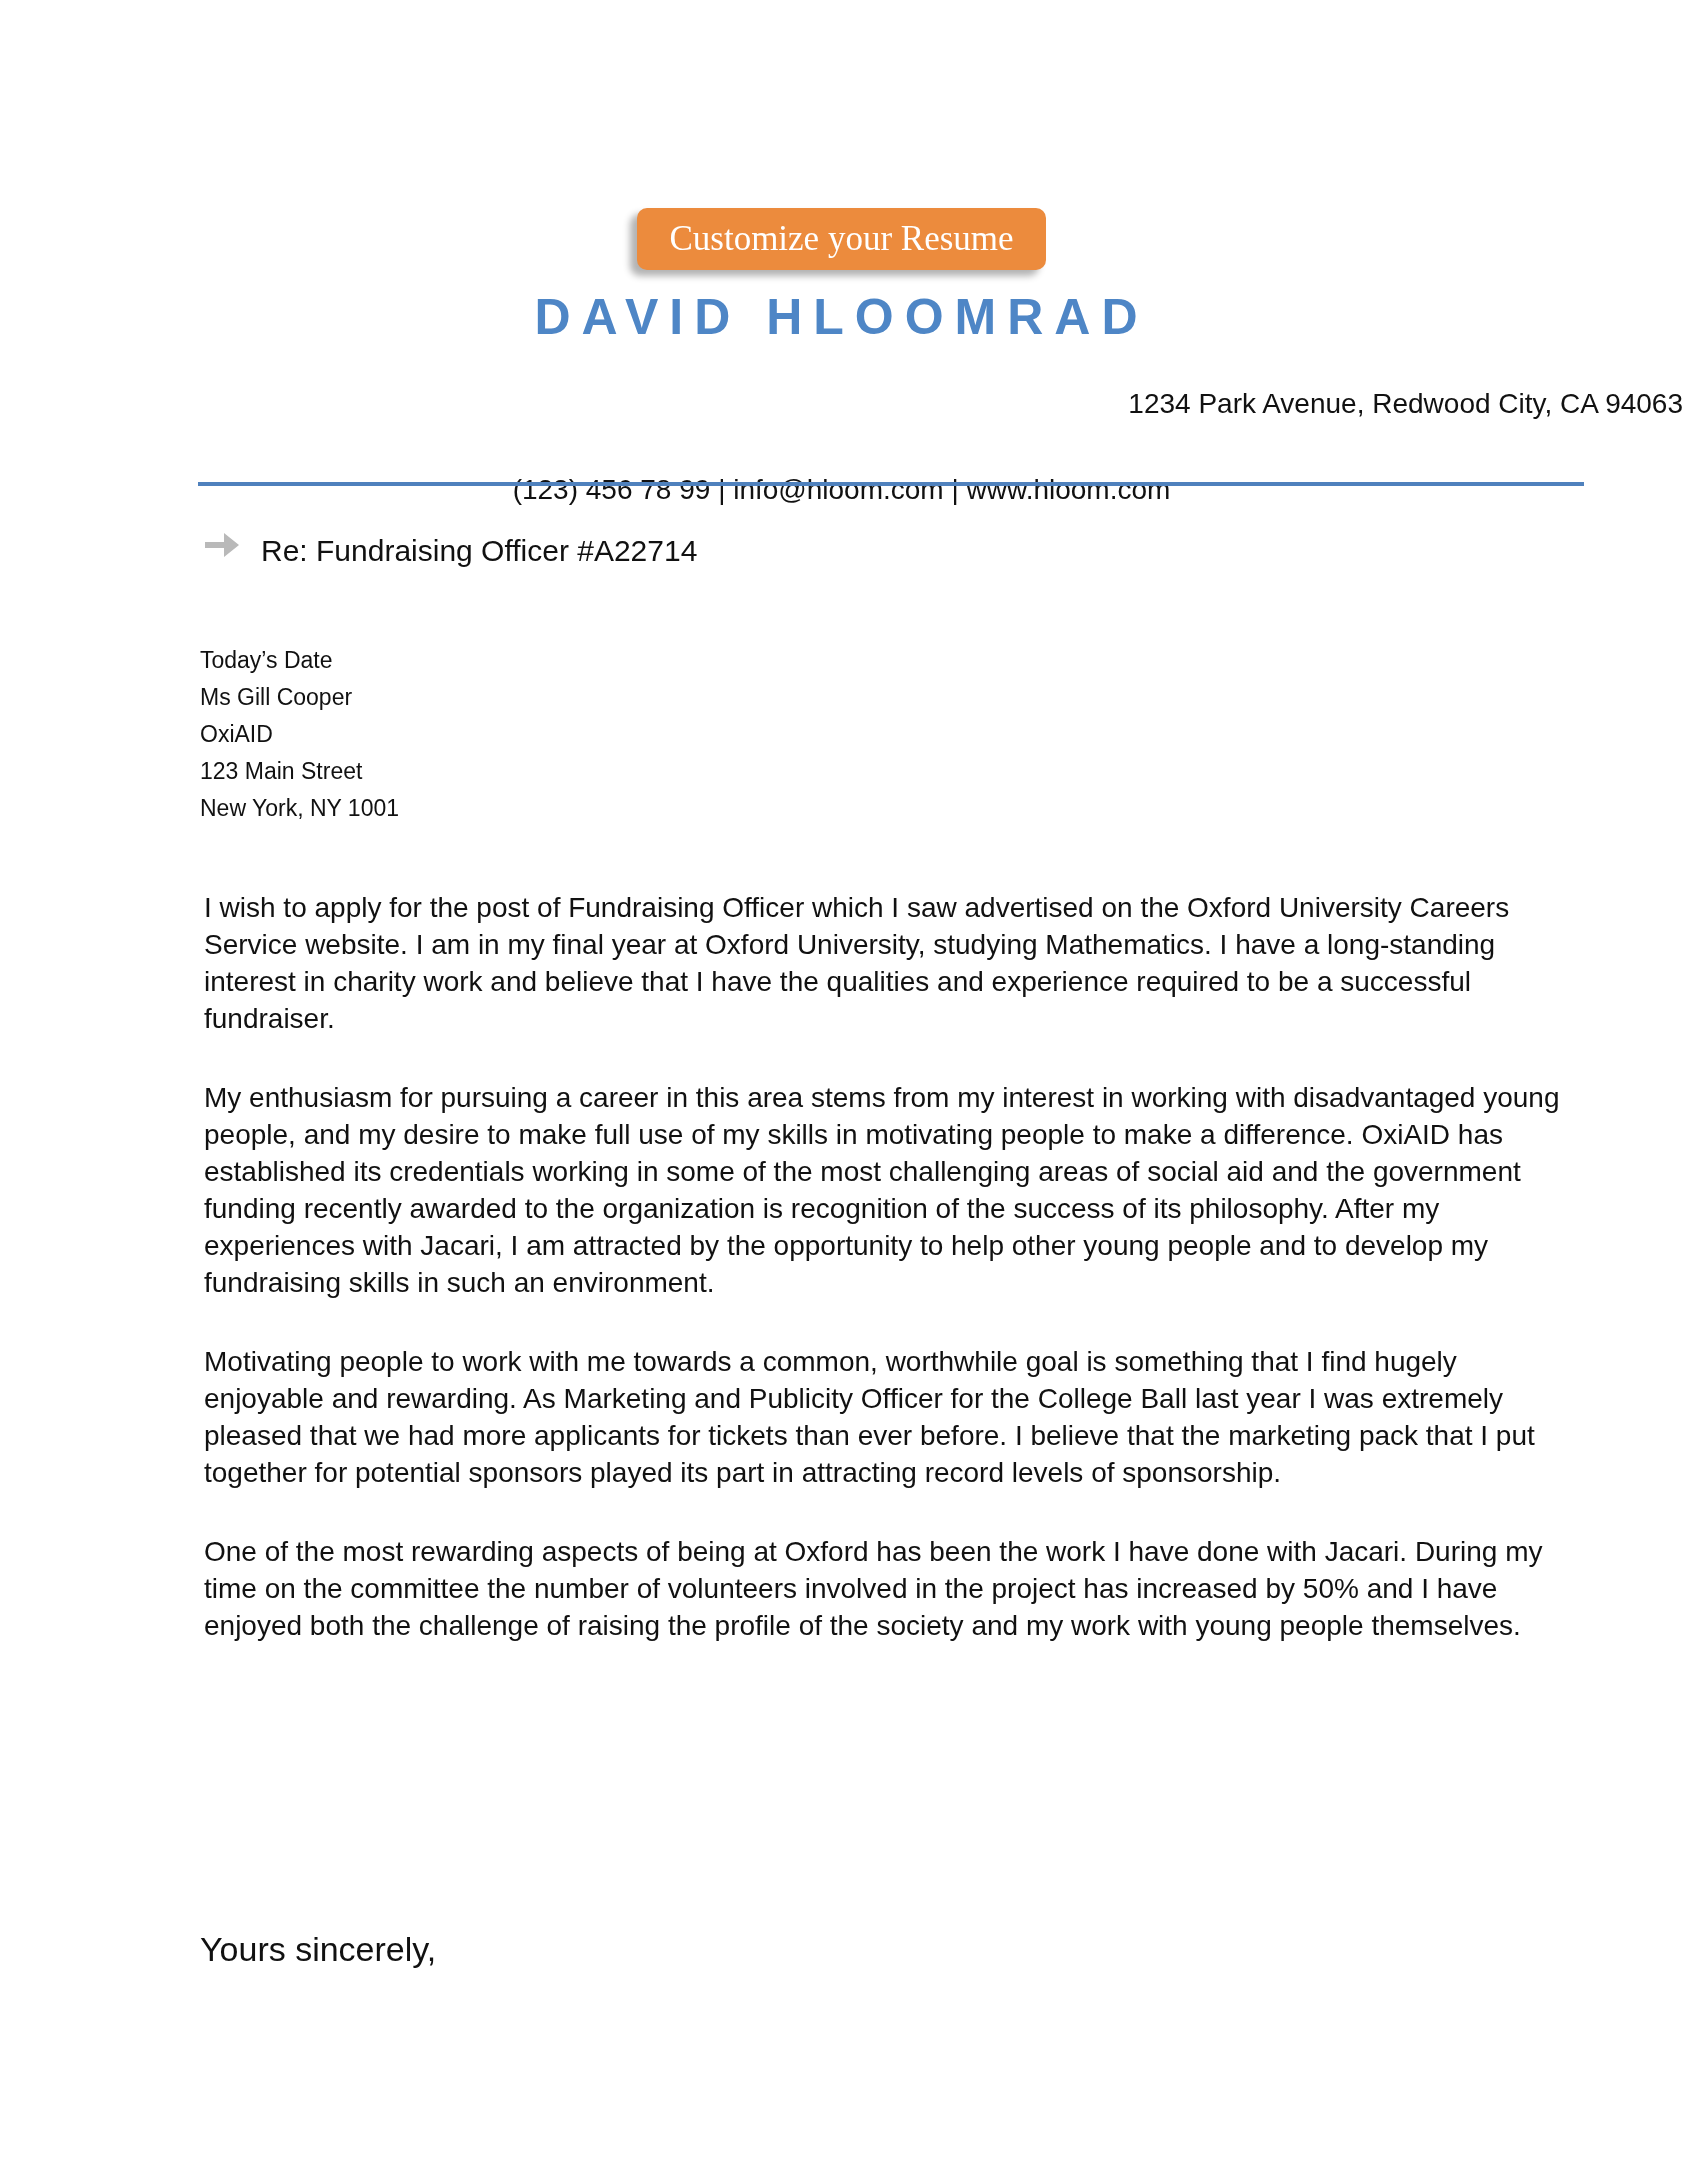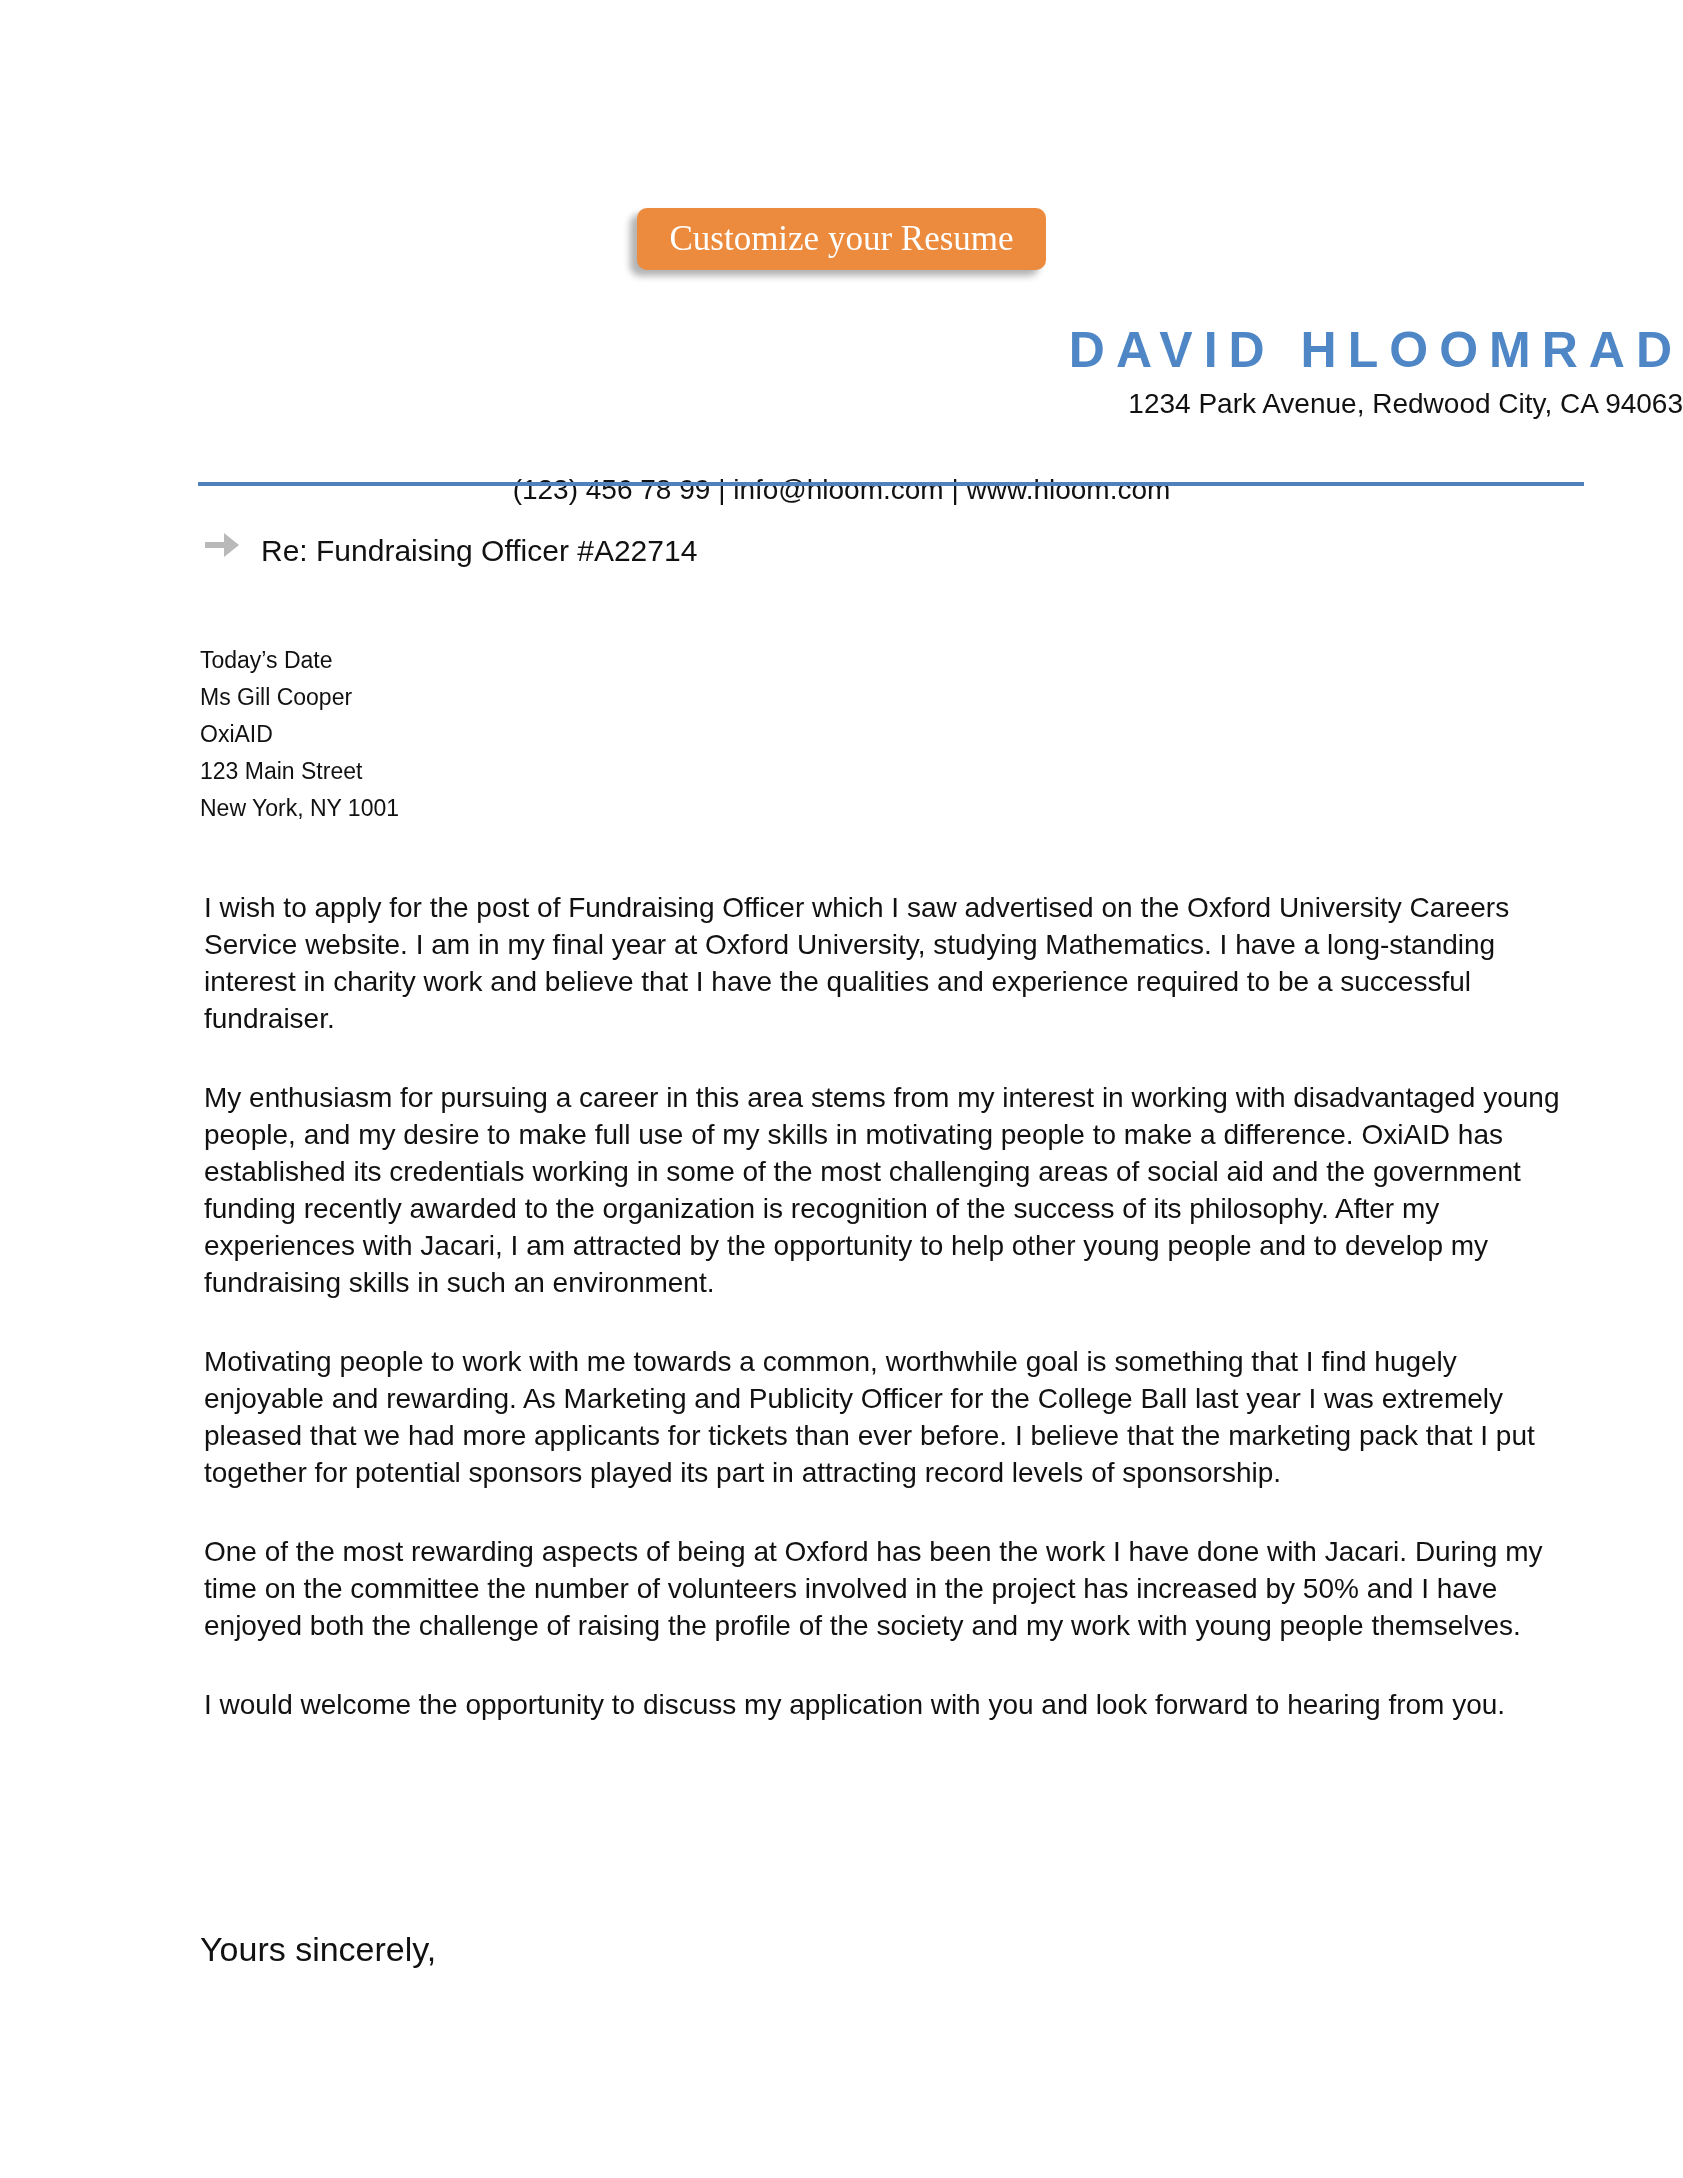--- a/index.html
+++ b/index.html
@@ -35,25 +35,25 @@
     padding: 8px 32px;
     border-radius: 10px;
     box-shadow: -7px 6px 7px rgba(0, 0, 0, 0.30);
     text-decoration: none;
     cursor: pointer;
   }
 
   
   .name {
     position: absolute;
-    top: 321px;
+    top: 288px;
     left: 0;
     width: 100%;
     margin: 0;
-    text-align: right;
+    text-align: center;
     font-size: 50px;
     line-height: 59px;
     font-weight: bold;
     letter-spacing: 11px;
     color: #4E86C6;
   }
   .addr {
     position: absolute;
     top: 386px;
     left: 0;
@@ -158,19 +158,18 @@
     <div>OxiAID</div>
     <div>123 Main Street</div>
     <div>New York, NY 1001</div>
   </div>
 
   <div class="letter-body">
     <p>I wish to apply for the post of Fundraising Officer which I saw advertised on the Oxford University Careers Service website. I am in my final year at Oxford University, studying Mathematics. I have a long-standing interest in charity work and believe that I have the qualities and experience required to be a successful fundraiser.</p>
     <p>My enthusiasm for pursuing a career in this area stems from my interest in working with disadvantaged young people, and my desire to make full use of my skills in motivating people to make a difference. OxiAID has established its credentials working in some of the most challenging areas of social aid and the government funding recently awarded to the organization is recognition of the success of its philosophy. After my experiences with Jacari, I am attracted by the opportunity to help other young people and to develop my fundraising skills in such an environment.</p>
     <p>Motivating people to work with me towards a common, worthwhile goal is something that I find hugely enjoyable and rewarding. As Marketing and Publicity Officer for the College Ball last year I was extremely pleased that we had more applicants for tickets than ever before. I believe that the marketing pack that I put together for potential sponsors played its part in attracting record levels of sponsorship.</p>
     <p>One of the most rewarding aspects of being at Oxford has been the work I have done with Jacari. During my time on the committee the number of volunteers involved in the project has increased by 50% and I have enjoyed both the challenge of raising the profile of the society and my work with young people themselves.</p>
-    <p>I would welcome the opportunity to discuss my application with you and look forward to hearing from you.</p>
   </div>
 
   <div class="closing">Yours sincerely,</div>
 
 </div>
 
 
 </body></html>

